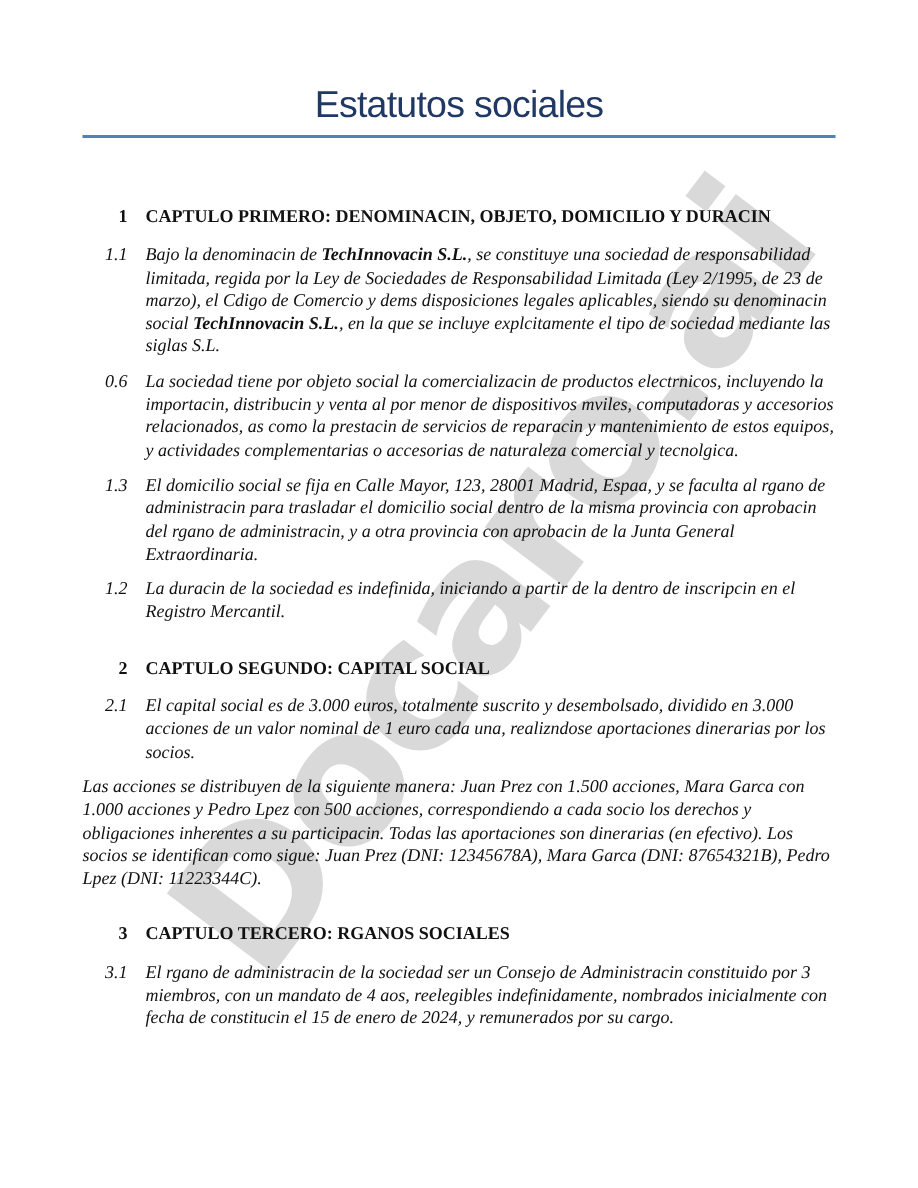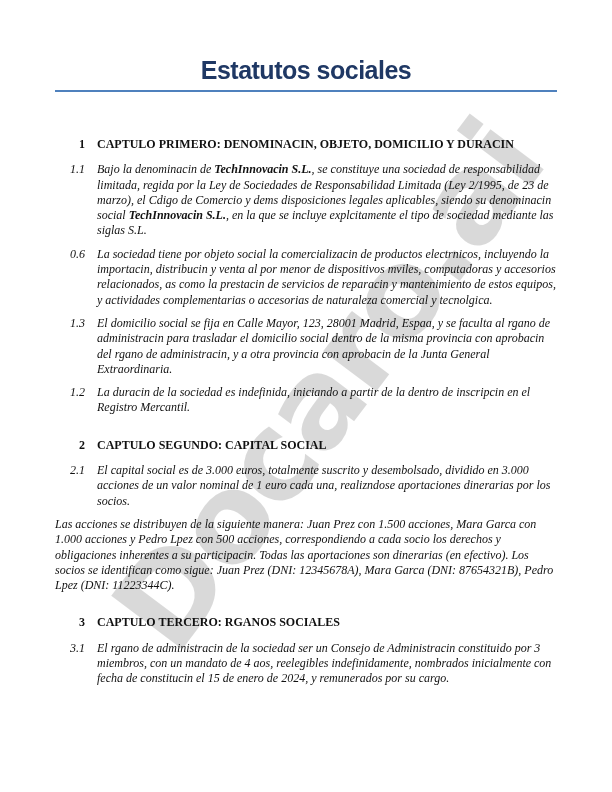--- a/index.html
+++ b/index.html
@@ -36,21 +36,21 @@
   }
   .title-block {
     margin: 55px 55px 0 55px;
     border-bottom: 2px solid #4F81BD;
     padding-bottom: 5px;
     text-align: center;
   }
   .doc-title {
     margin: 0;
     font-family: "Liberation Sans", sans-serif;
-    font-weight: 700;
+    font-weight: 400;
     font-size: 25px;
     line-height: 30px;
     letter-spacing: -0.5px;
     color: #1F3864;
   }
   .doc-body {
     margin: 0 55px;
     font-size: 12px;
     line-height: 15.3px;
   }

